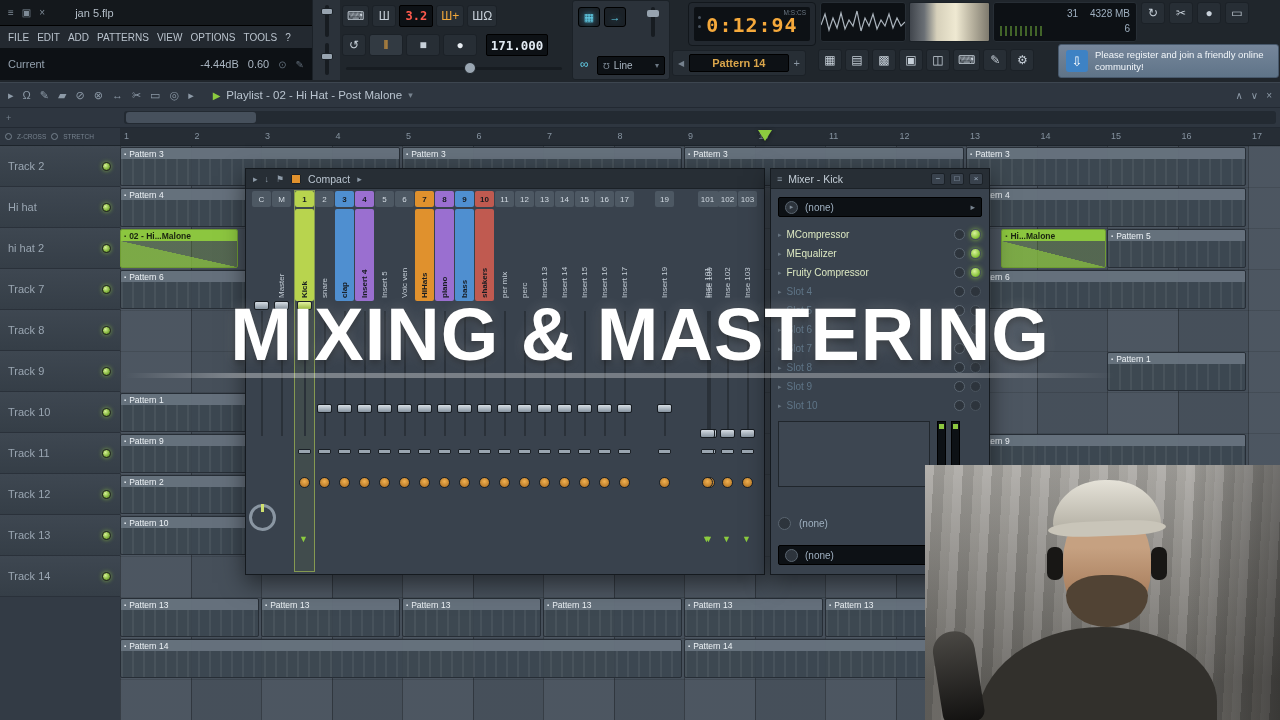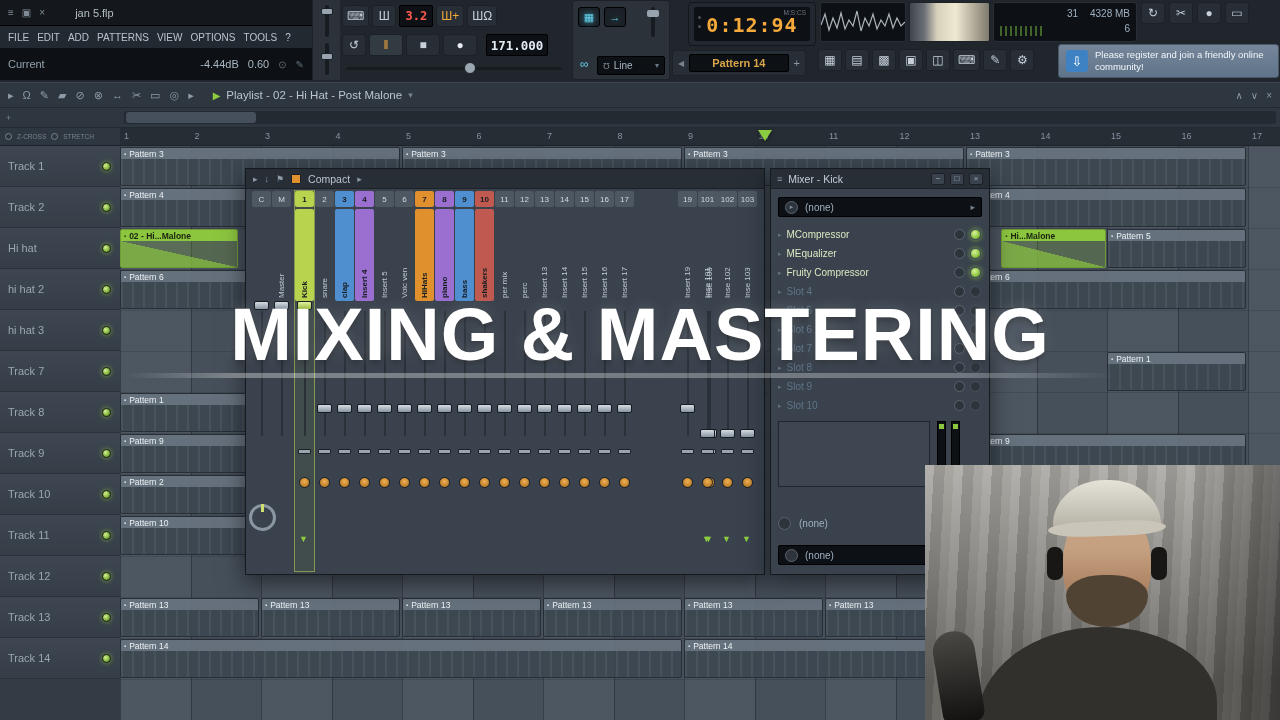--- a/index.html
+++ b/index.html
@@ -348,37 +348,29 @@
       <div class="tlnum" style="left: 779.5px;">12</div>
       <div class="tlnum" style="left: 850px;">13</div>
       <div class="tlnum" style="left: 920.5px;">14</div>
       <div class="tlnum" style="left: 991px;">15</div>
       <div class="tlnum" style="left: 1061.5px;">16</div>
       <div class="tlnum" style="left: 1132px;">17</div>
       <div class="playhead" style="left: 638.075px;"></div>
     </div>
   <div id="trackheads" class="abs">
       <div class="trow">
-        <div class="tname">Track 1</div>
-        <div class="led"></div>
-      </div>
-      <div class="trow">
         <div class="tname">Track 2</div>
         <div class="led"></div>
       </div>
       <div class="trow">
         <div class="tname">Hi hat</div>
         <div class="led"></div>
       </div>
       <div class="trow">
         <div class="tname">hi hat 2</div>
-        <div class="led"></div>
-      </div>
-      <div class="trow">
-        <div class="tname">hi hat 3</div>
         <div class="led"></div>
       </div>
       <div class="trow">
         <div class="tname">Track 7</div>
         <div class="led"></div>
       </div>
       <div class="trow">
         <div class="tname">Track 8</div>
         <div class="led"></div>
       </div>
@@ -739,21 +731,21 @@
           <div class="mled"></div>
         </div>
         <div class="mcol" style="left: 369px;">
           <div class="mtab">17</div>
           <div class="mname">Insert 17</div>
           <div class="mtrack"></div>
           <div class="mhandle" style="top: 215px;"></div>
           <div class="mknob"></div>
           <div class="mled"></div>
         </div>
-        <div class="mcol" style="left: 432px;">
+        <div class="mcol" style="left: 409px;">
           <div class="mtab">19</div>
           <div class="mname">Insert 19</div>
           <div class="mtrack"></div>
           <div class="mhandle" style="top: 215px;"></div>
           <div class="mknob"></div>
           <div class="mled"></div>
         </div>
         <div class="mcol" style="left: 432px; margin-left: 22px;">
           <div class="mtab">100</div>
           <div class="mname">Inse 100</div>

